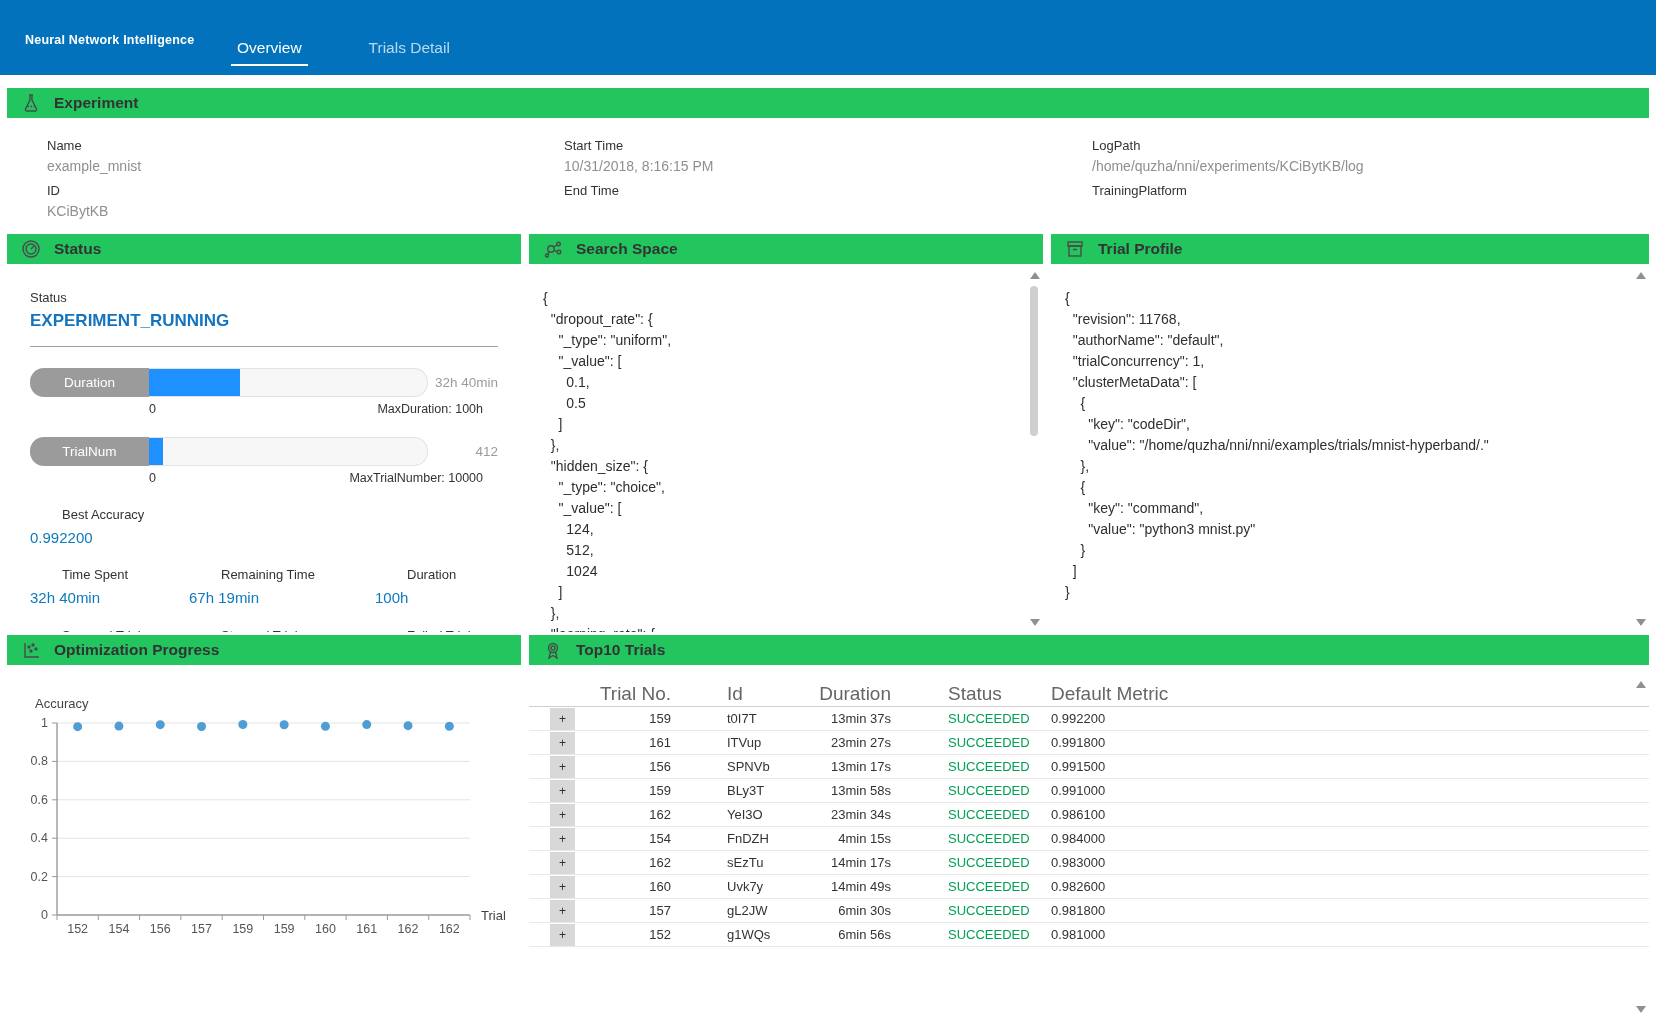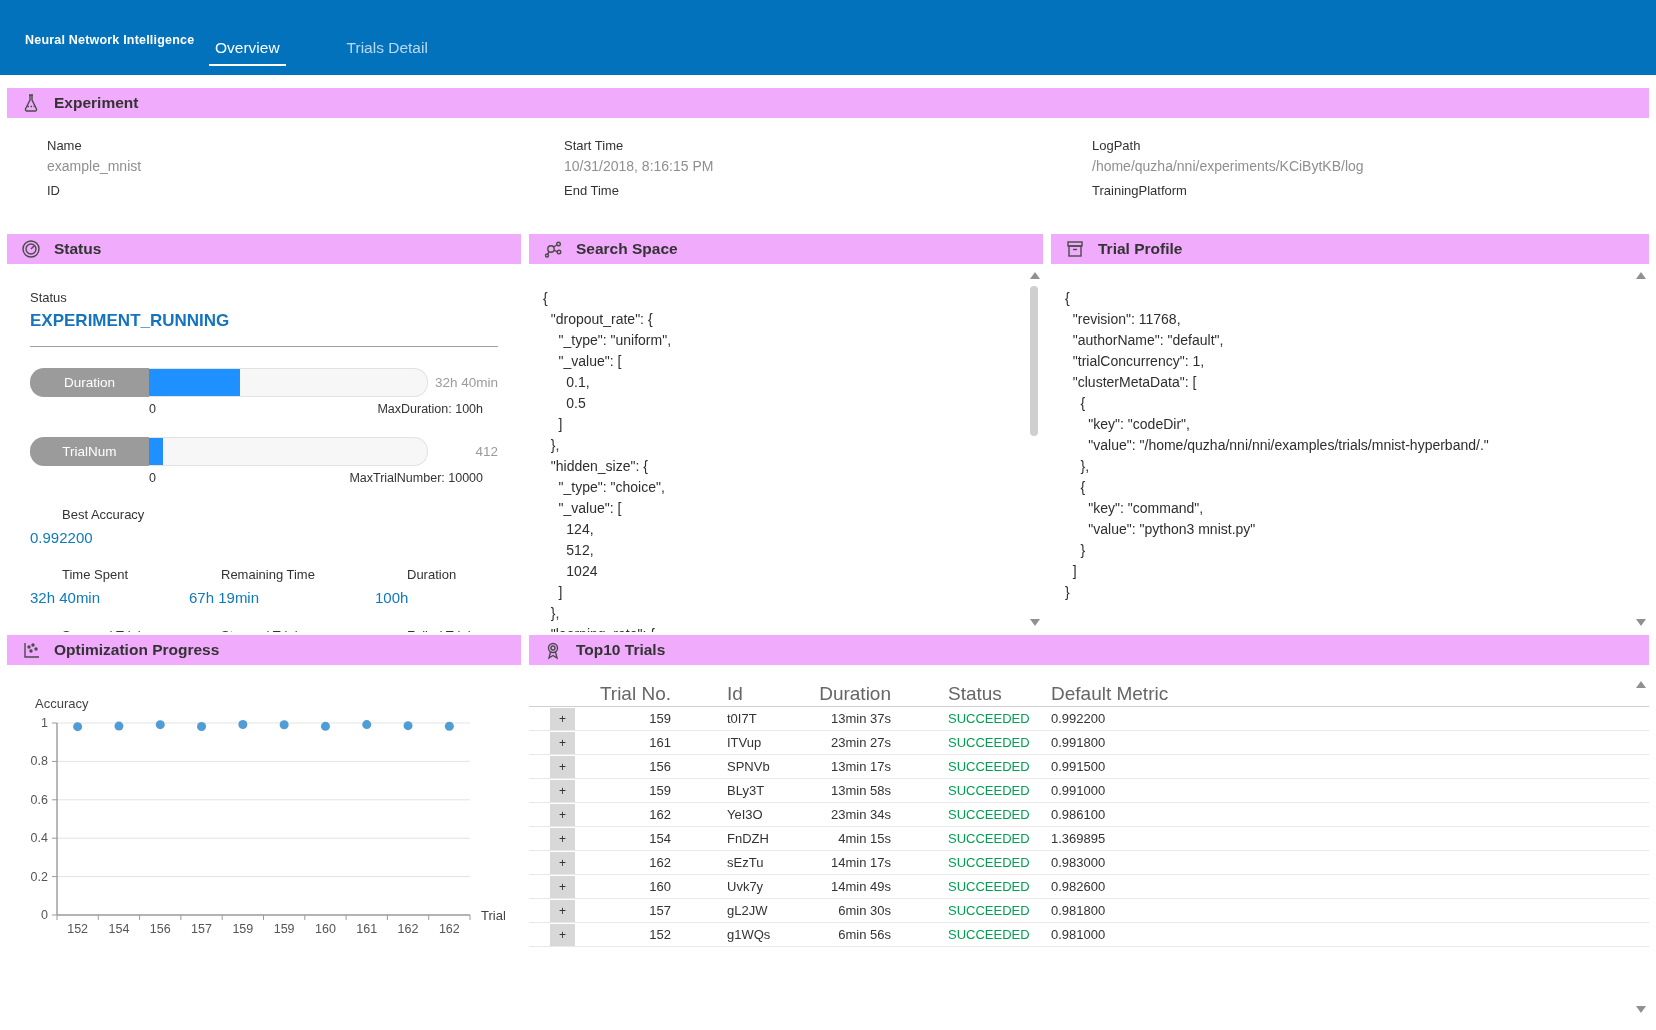--- a/index.html
+++ b/index.html
@@ -4,26 +4,26 @@
 <style>
   * { margin:0; padding:0; box-sizing:border-box; }
   html,body { width:1656px; height:1030px; background:#fff; overflow:hidden;
     font-family:"Liberation Sans", sans-serif; color:#333; }
 
   
   .navbar { height:75px; background:#0272bd; display:flex; align-items:stretch; }
   .brand { display:flex; align-items:center; 
     padding:6px 0 4px 25px; width:180px; }
   .brand-text { color:#fff; font-size:12.5px; font-weight:700; margin-top:3px; letter-spacing:.2px; white-space:nowrap; }
-  .tabs { display:flex; align-items:flex-end; margin-left:29px; gap:55px; padding-bottom:9px; }
+  .tabs { display:flex; align-items:flex-end; margin-left:51px; gap:55px; padding-bottom:9px; }
   .tab { color:rgba(255,255,255,.72); font-size:15.5px; padding:0 6px 9px; cursor:pointer; }
   .tab.active { color:#fff; border-bottom:2px solid #fff; padding-bottom:7px; }
 
   
-  .band { height:30px; background:#f0abfc; display:flex; align-items:center; padding-left:14px; }
+  .band { height:30px; background:#22c55e; display:flex; align-items:center; padding-left:14px; }
   .band .bicon { width:20px; height:20px; margin-right:13px; flex:0 0 auto; }
   .band .btitle { font-size:15.5px; font-weight:700; color:#333; }
   .top-band { margin:13px 7px 0 7px; }
 
   
   .exp-grid { display:flex; padding:20px 0 0 23px; height:114px; }
   .exp-col1 { width:517px;margin-left:24px; } .exp-col2 { width:528px; } .exp-col3 { flex:1; }
   .f-label { font-size:13px; color:#333; margin-bottom:5px; }
   .f-value { font-size:14px; color:#8f8f8f; margin-bottom:9px; }
 
@@ -106,20 +106,21 @@
     <path d="M6.5 13.5 h7" stroke-dasharray="1.5 1.5"></path>
   </svg>
   <span class="btitle">Experiment</span>
 </div>
 
 <div class="exp-grid">
   <div class="exp-col1">
     <div class="f-label">Name</div>
     <div class="f-value">example_mnist</div>
     <div class="f-label">ID</div>
+    <div class="f-value">KCiBytKB</div>
   </div>
   <div class="exp-col2">
     <div class="f-label">Start Time</div>
     <div class="f-value">10/31/2018, 8:16:15 PM</div>
     <div class="f-label">End Time</div>
   </div>
   <div class="exp-col3">
     <div class="f-label">LogPath</div>
     <div class="f-value">/home/quzha/nni/experiments/KCiBytKB/log</div>
     <div class="f-label">TrainingPlatform</div>
@@ -410,21 +411,21 @@
             <div></div>
           </div>
           <div class="t-grid t-row">
             <div>
               <div class="plusbox">+</div>
             </div>
             <div class="c-right">154</div>
             <div class="c-id">FnDZH</div>
             <div class="c-right">4min 15s</div>
             <div class="c-status status-ok">SUCCEEDED</div>
-            <div class="c-center">1.369895</div>
+            <div class="c-center">0.984000</div>
             <div></div>
           </div>
           <div class="t-grid t-row">
             <div>
               <div class="plusbox">+</div>
             </div>
             <div class="c-right">162</div>
             <div class="c-id">sEzTu</div>
             <div class="c-right">14min 17s</div>
             <div class="c-status status-ok">SUCCEEDED</div>

